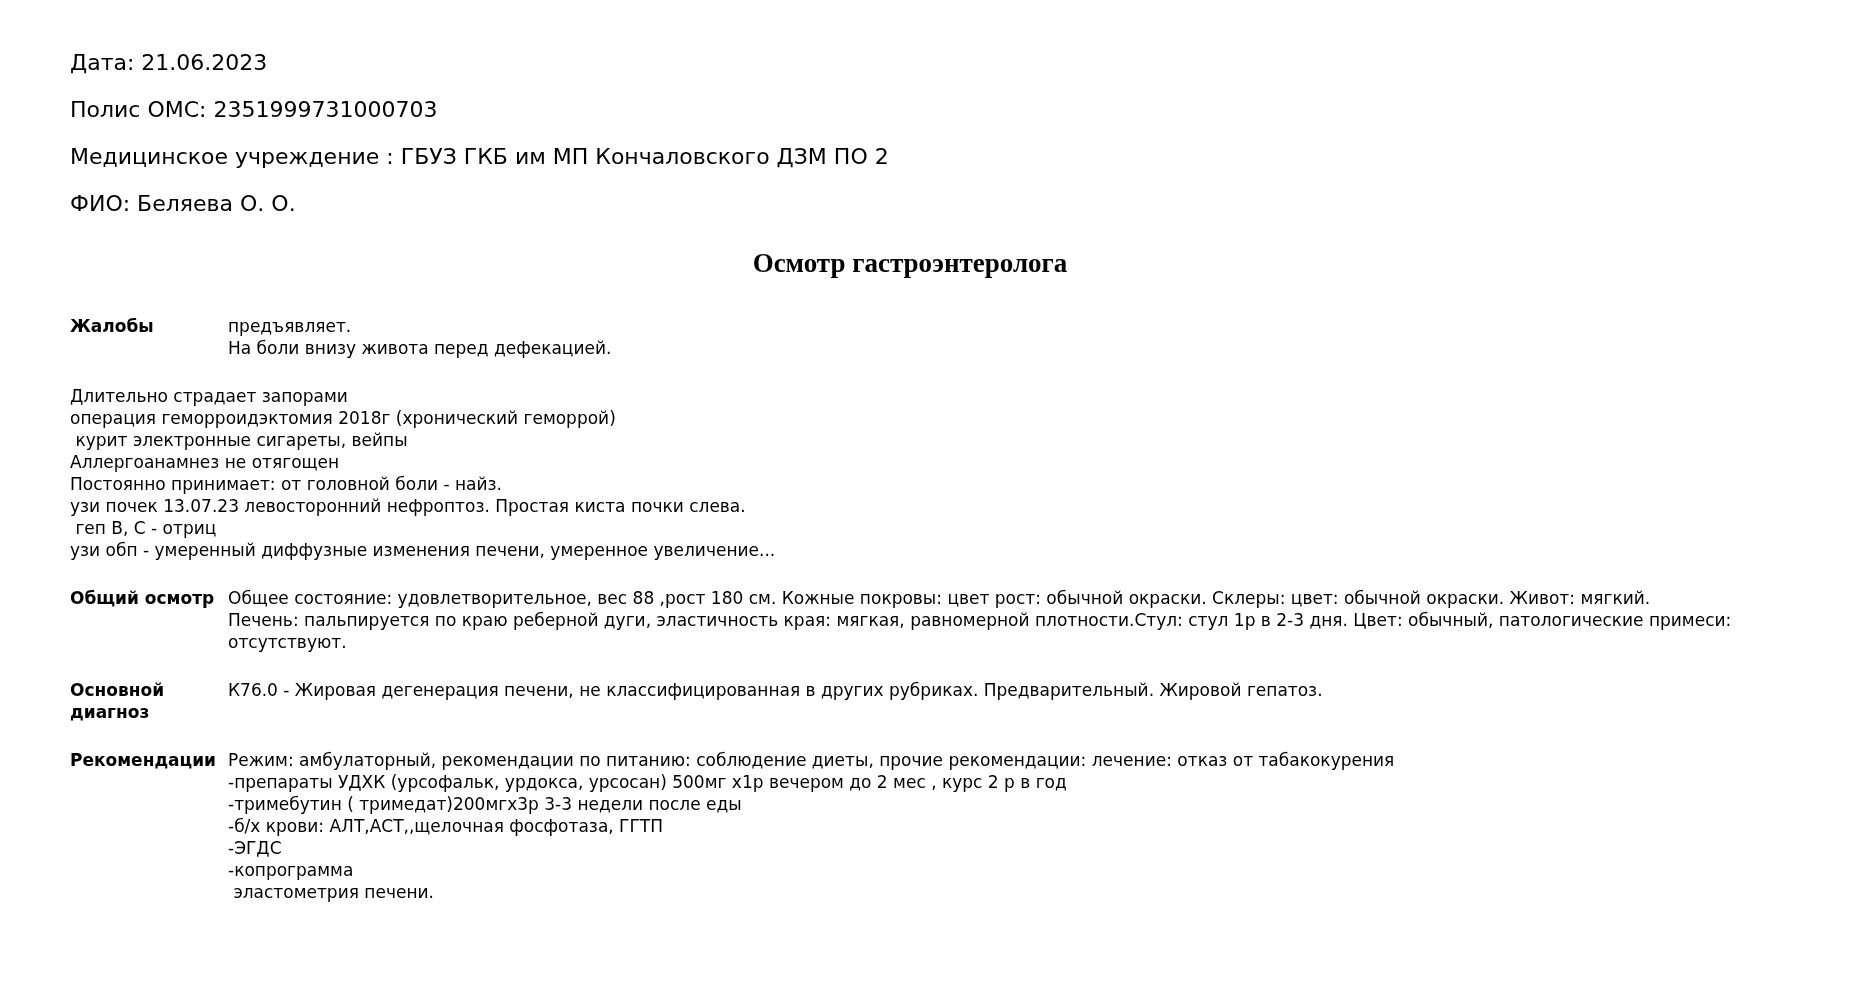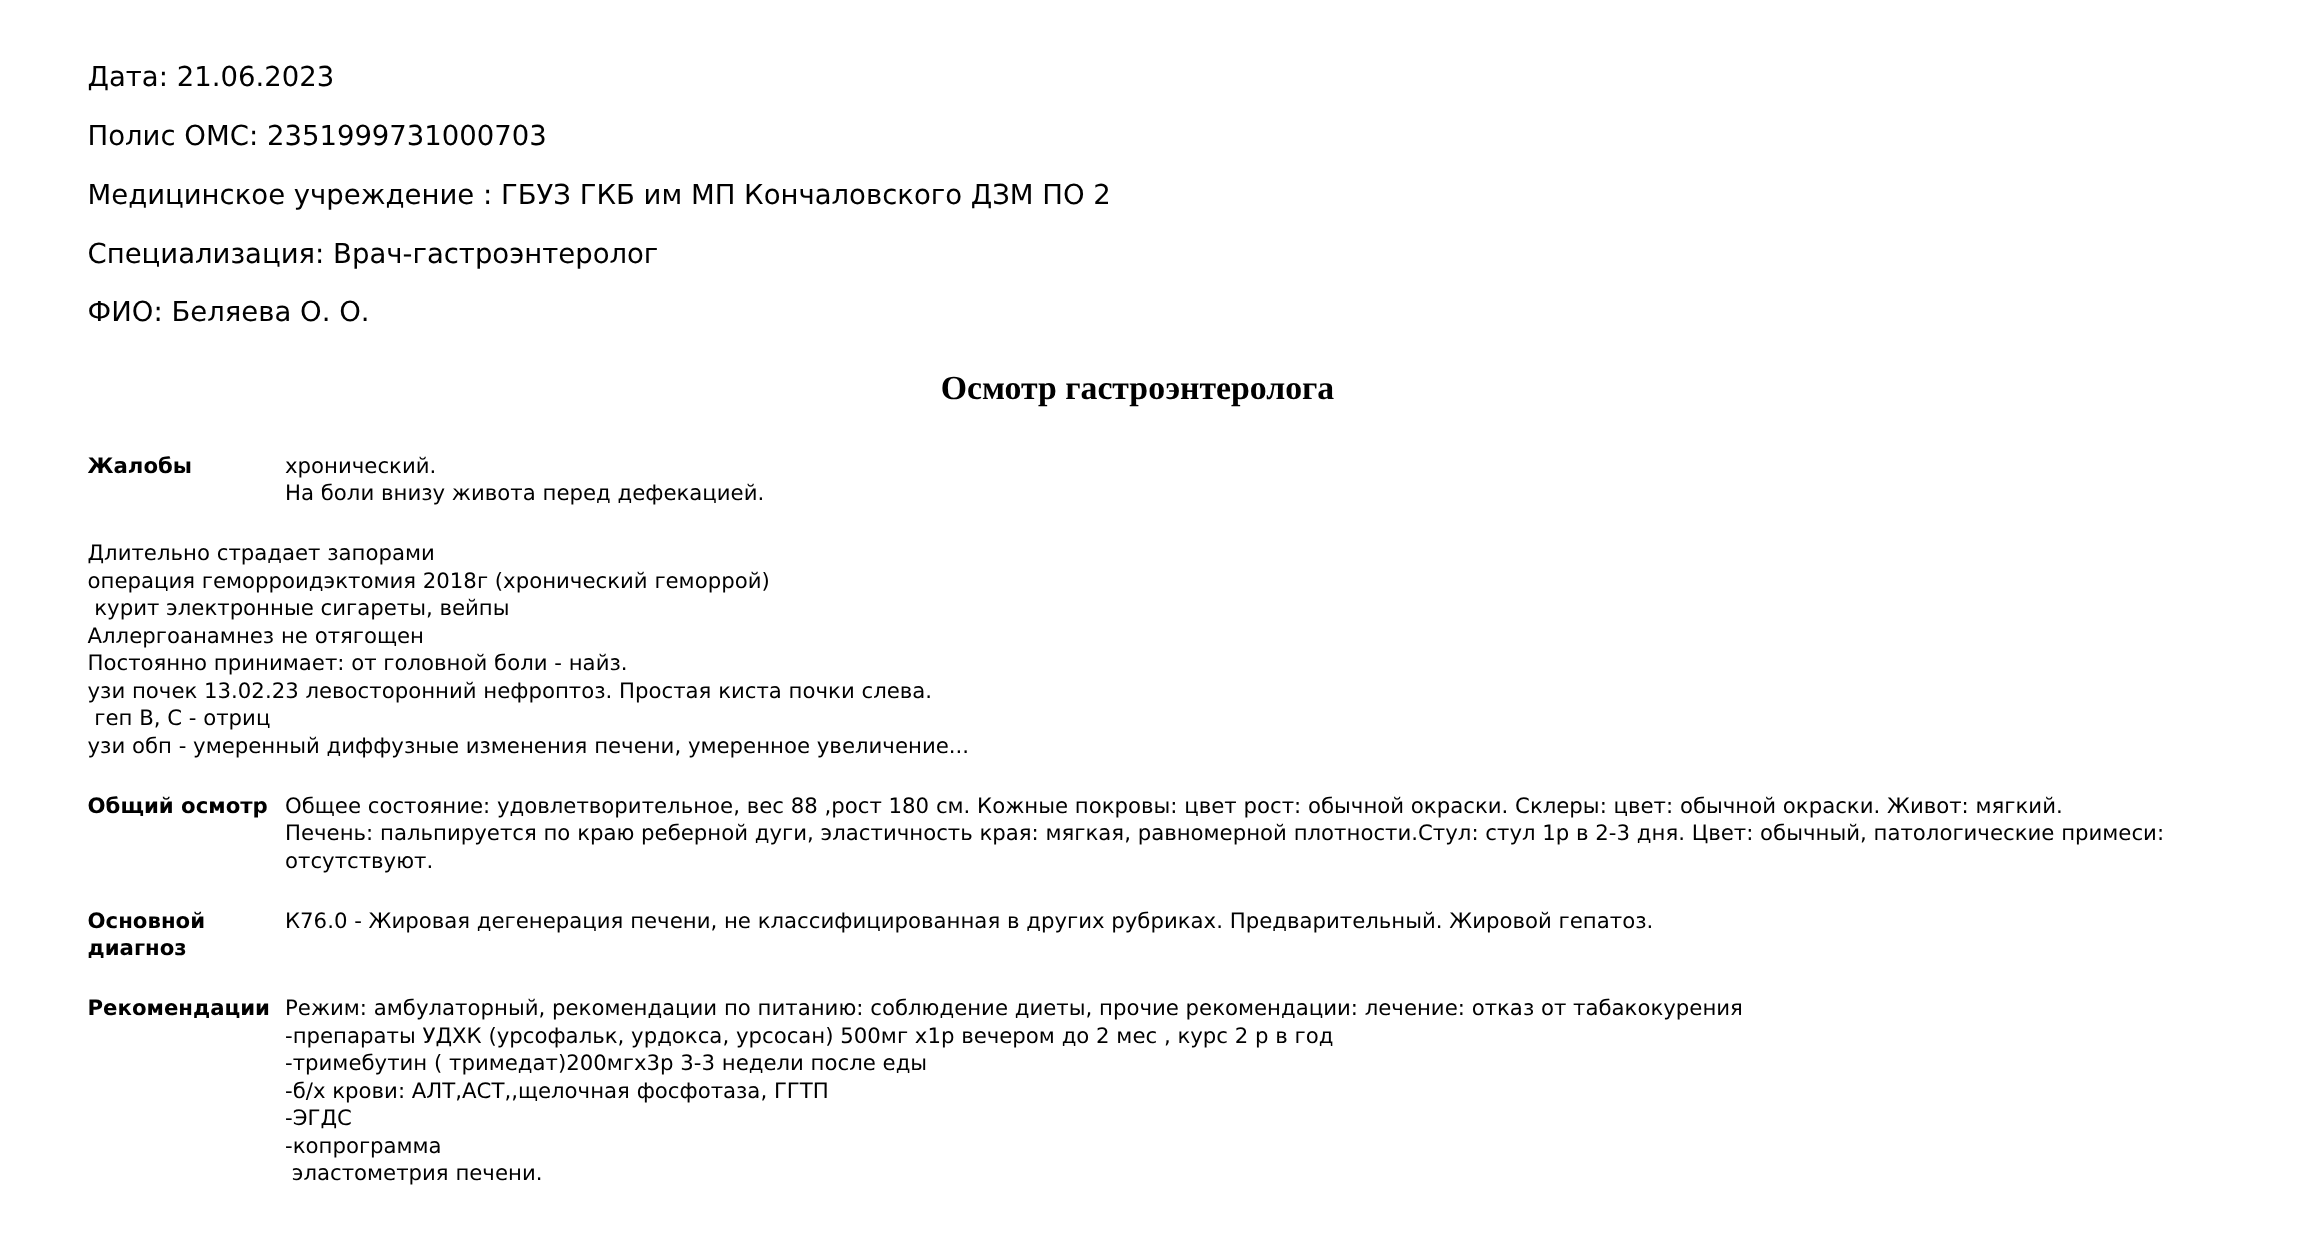--- a/index.html
+++ b/index.html
@@ -53,42 +53,41 @@
   .section-line .seg-bold { font-weight: normal; }
 </style>
 </head>
 <body>
 
 <div class="page">
   <div>
     <p class="header-line">Дата: 21.06.2023</p>
     <p class="header-line">Полис ОМС: 2351999731000703</p>
     <p class="header-line">Медицинское учреждение : ГБУЗ ГКБ им МП Кончаловского ДЗМ ПО 2</p>
-    <p class="header-line">Специализация: Врач-гастроэнтеролог</p>
     <p class="header-line">ФИО: Беляева О. О.</p>
   </div>
 
   <div class="doc-title">Осмотр гастроэнтеролога</div>
 
   <div class="sections">
       <div class="section-row">
         <div class="section-label">Жалобы</div>
         <div class="section-content">
-          <div class="section-line"><span>хронический.</span></div>
+          <div class="section-line"><span>предъявляет.</span></div>
           <div class="section-line"><span>На боли внизу живота перед дефекацией.</span></div>
         </div>
       </div>
       <div class="section-row">
         <div class="section-content">
           <div class="section-line"><span>Длительно страдает запорами</span></div>
           <div class="section-line"><span>операция геморроидэктомия 2018г (хронический геморрой)</span></div>
           <div class="section-line"><span> курит электронные сигареты, вейпы</span></div>
           <div class="section-line"><span>Аллергоанамнез не отягощен</span></div>
           <div class="section-line"><span>Постоянно принимает: от головной боли - найз.</span></div>
-          <div class="section-line"><span>узи почек 13.02.23 левосторонний нефроптоз. Простая киста почки слева.</span></div>
+          <div class="section-line"><span>узи почек 13.07.23 левосторонний нефроптоз. Простая киста почки слева.</span></div>
           <div class="section-line"><span> геп В, С - отриц</span></div>
           <div class="section-line"><span>узи обп - умеренный диффузные изменения печени, умеренное увеличение...</span></div>
         </div>
       </div>
       <div class="section-row">
         <div class="section-label">Общий осмотр</div>
         <div class="section-content">
           <div class="section-line"><span class="seg-bold">Общее состояние:</span><span> удовлетворительное, вес 88 ,рост 180 см. </span><span class="seg-bold">Кожные покровы:</span><span> цвет рост: обычной окраски. </span><span class="seg-bold">Склеры:</span><span> цвет: обычной окраски. </span><span class="seg-bold">Живот:</span><span> мягкий.</span></div>
           <div class="section-line"><span class="seg-bold">Печень:</span><span> пальпируется по краю реберной дуги, эластичность края: мягкая, равномерной плотности.</span><span class="seg-bold">Стул:</span><span> стул 1р в 2-3 дня. Цвет: обычный, патологические примеси:</span></div>
           <div class="section-line"><span>отсутствуют.</span></div>

